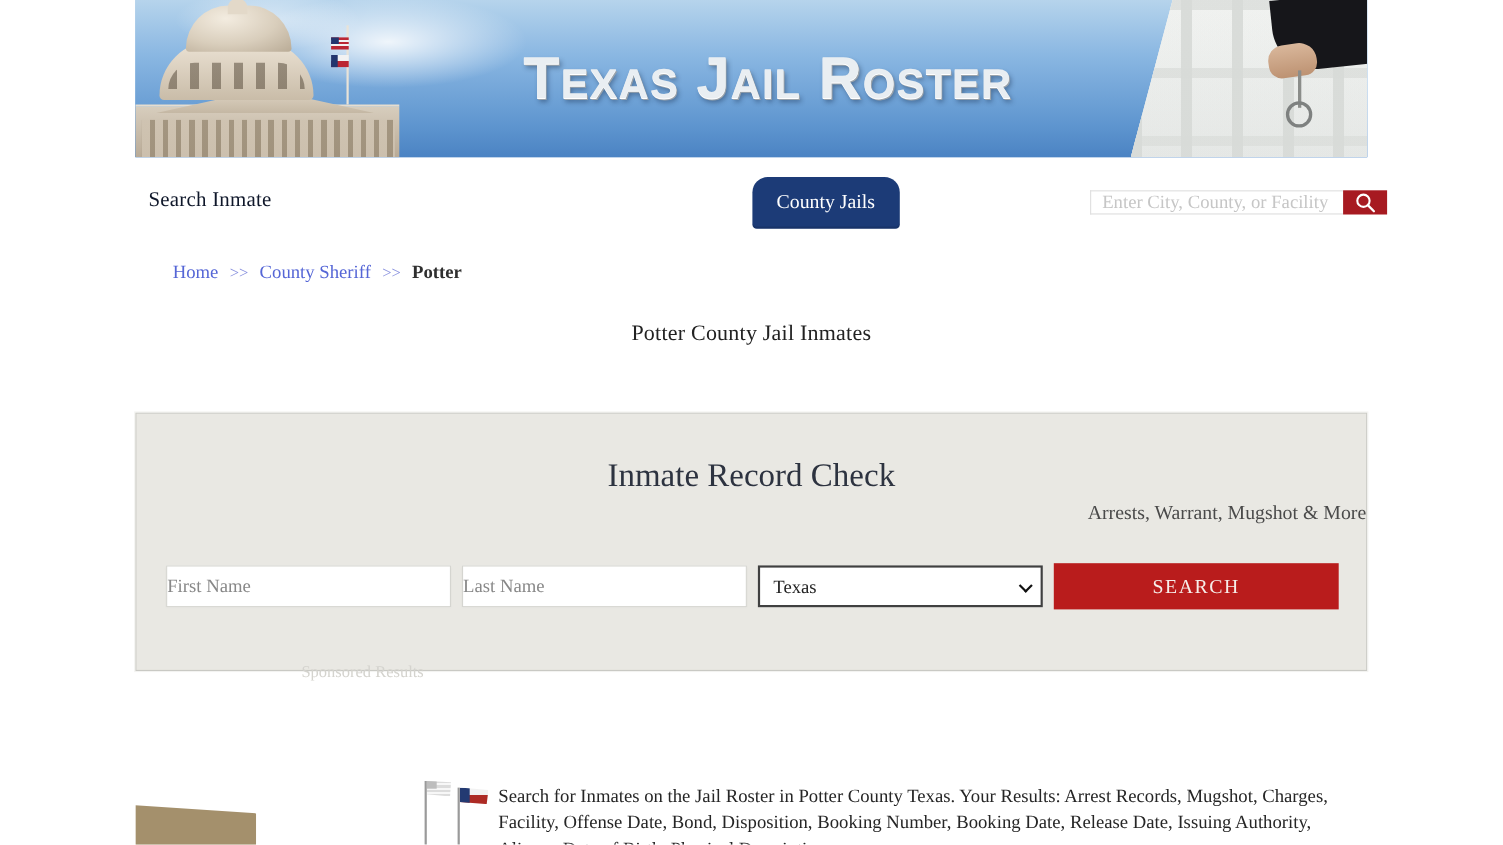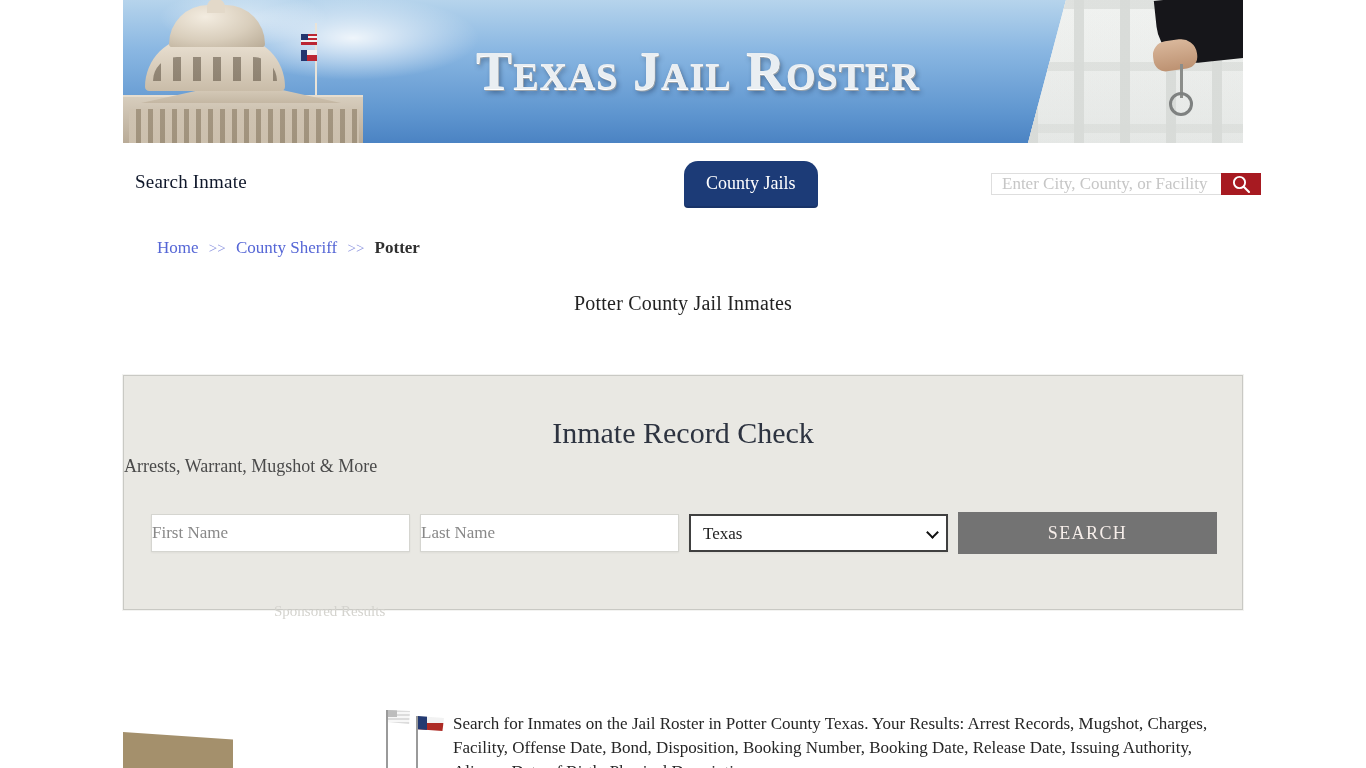--- a/index.html
+++ b/index.html
@@ -124,21 +124,21 @@
     position: absolute; right: 60px; top: 64px; width: 3px; height: 34px;
     background: #8b8d8a;
   }
   .jail-keyring {
     position: absolute; right: 50px; top: 92px; width: 24px; height: 24px;
     border: 3px solid #7e8180; border-radius: 50%;
   }
   .banner-title {
     position: absolute; left: 0; right: 0; top: 40px;
     text-align: center;
-    font-family: Liberation Serif, serif;
+    font-family: Liberation Sans, sans-serif;
     font-size: 54px;
     font-weight: 700;
     letter-spacing: 1px;
     color: #e9eef2;
     text-shadow:
       0 1px 0 #ffffff,
       1px 2px 0 #9aa3ab,
       2px 4px 5px rgba(20,40,70,.45);
     font-variant: small-caps;
     padding-left: 30px;
@@ -217,21 +217,21 @@
     border: 1px solid #c9c9c4;
     outline: 1px solid #f3f3f1;
   }
   .panel-title {
     text-align: center;
     font-size: 30px;
     color: #2d3340;
     margin-top: 40px;
   }
   .panel-sub {
-    text-align: left;
+    text-align: right;
     font-size: 18px;
     color: #4a4a4a;
     margin-top: 6px;
   }
   .formrow {
     position: absolute; left: 27px; top: 136px;
     display: flex; align-items: center; gap: 0;
     width: 1066px;
   }
   .fld {
@@ -263,21 +263,21 @@
   }
   .selwrap .chev {
     position: absolute; right: 11px; top: 14px;
     width: 9px; height: 9px;
     border-right: 2px solid #111; border-bottom: 2px solid #111;
     transform: rotate(45deg);
     pointer-events: none;
   }
   .sbtn {
     width: 259px; height: 42px;
-    background: #737373;
+    background: #b91c1c;
     color: #f6eeea;
     border: none;
     font-family: "Liberation Serif", "DejaVu Serif", serif;
     font-size: 18px;
     letter-spacing: 1.4px;
     cursor: pointer;
   }
   .sponsored {
     position: absolute; left: 150px; top: 227px;
     font-size: 15px;

